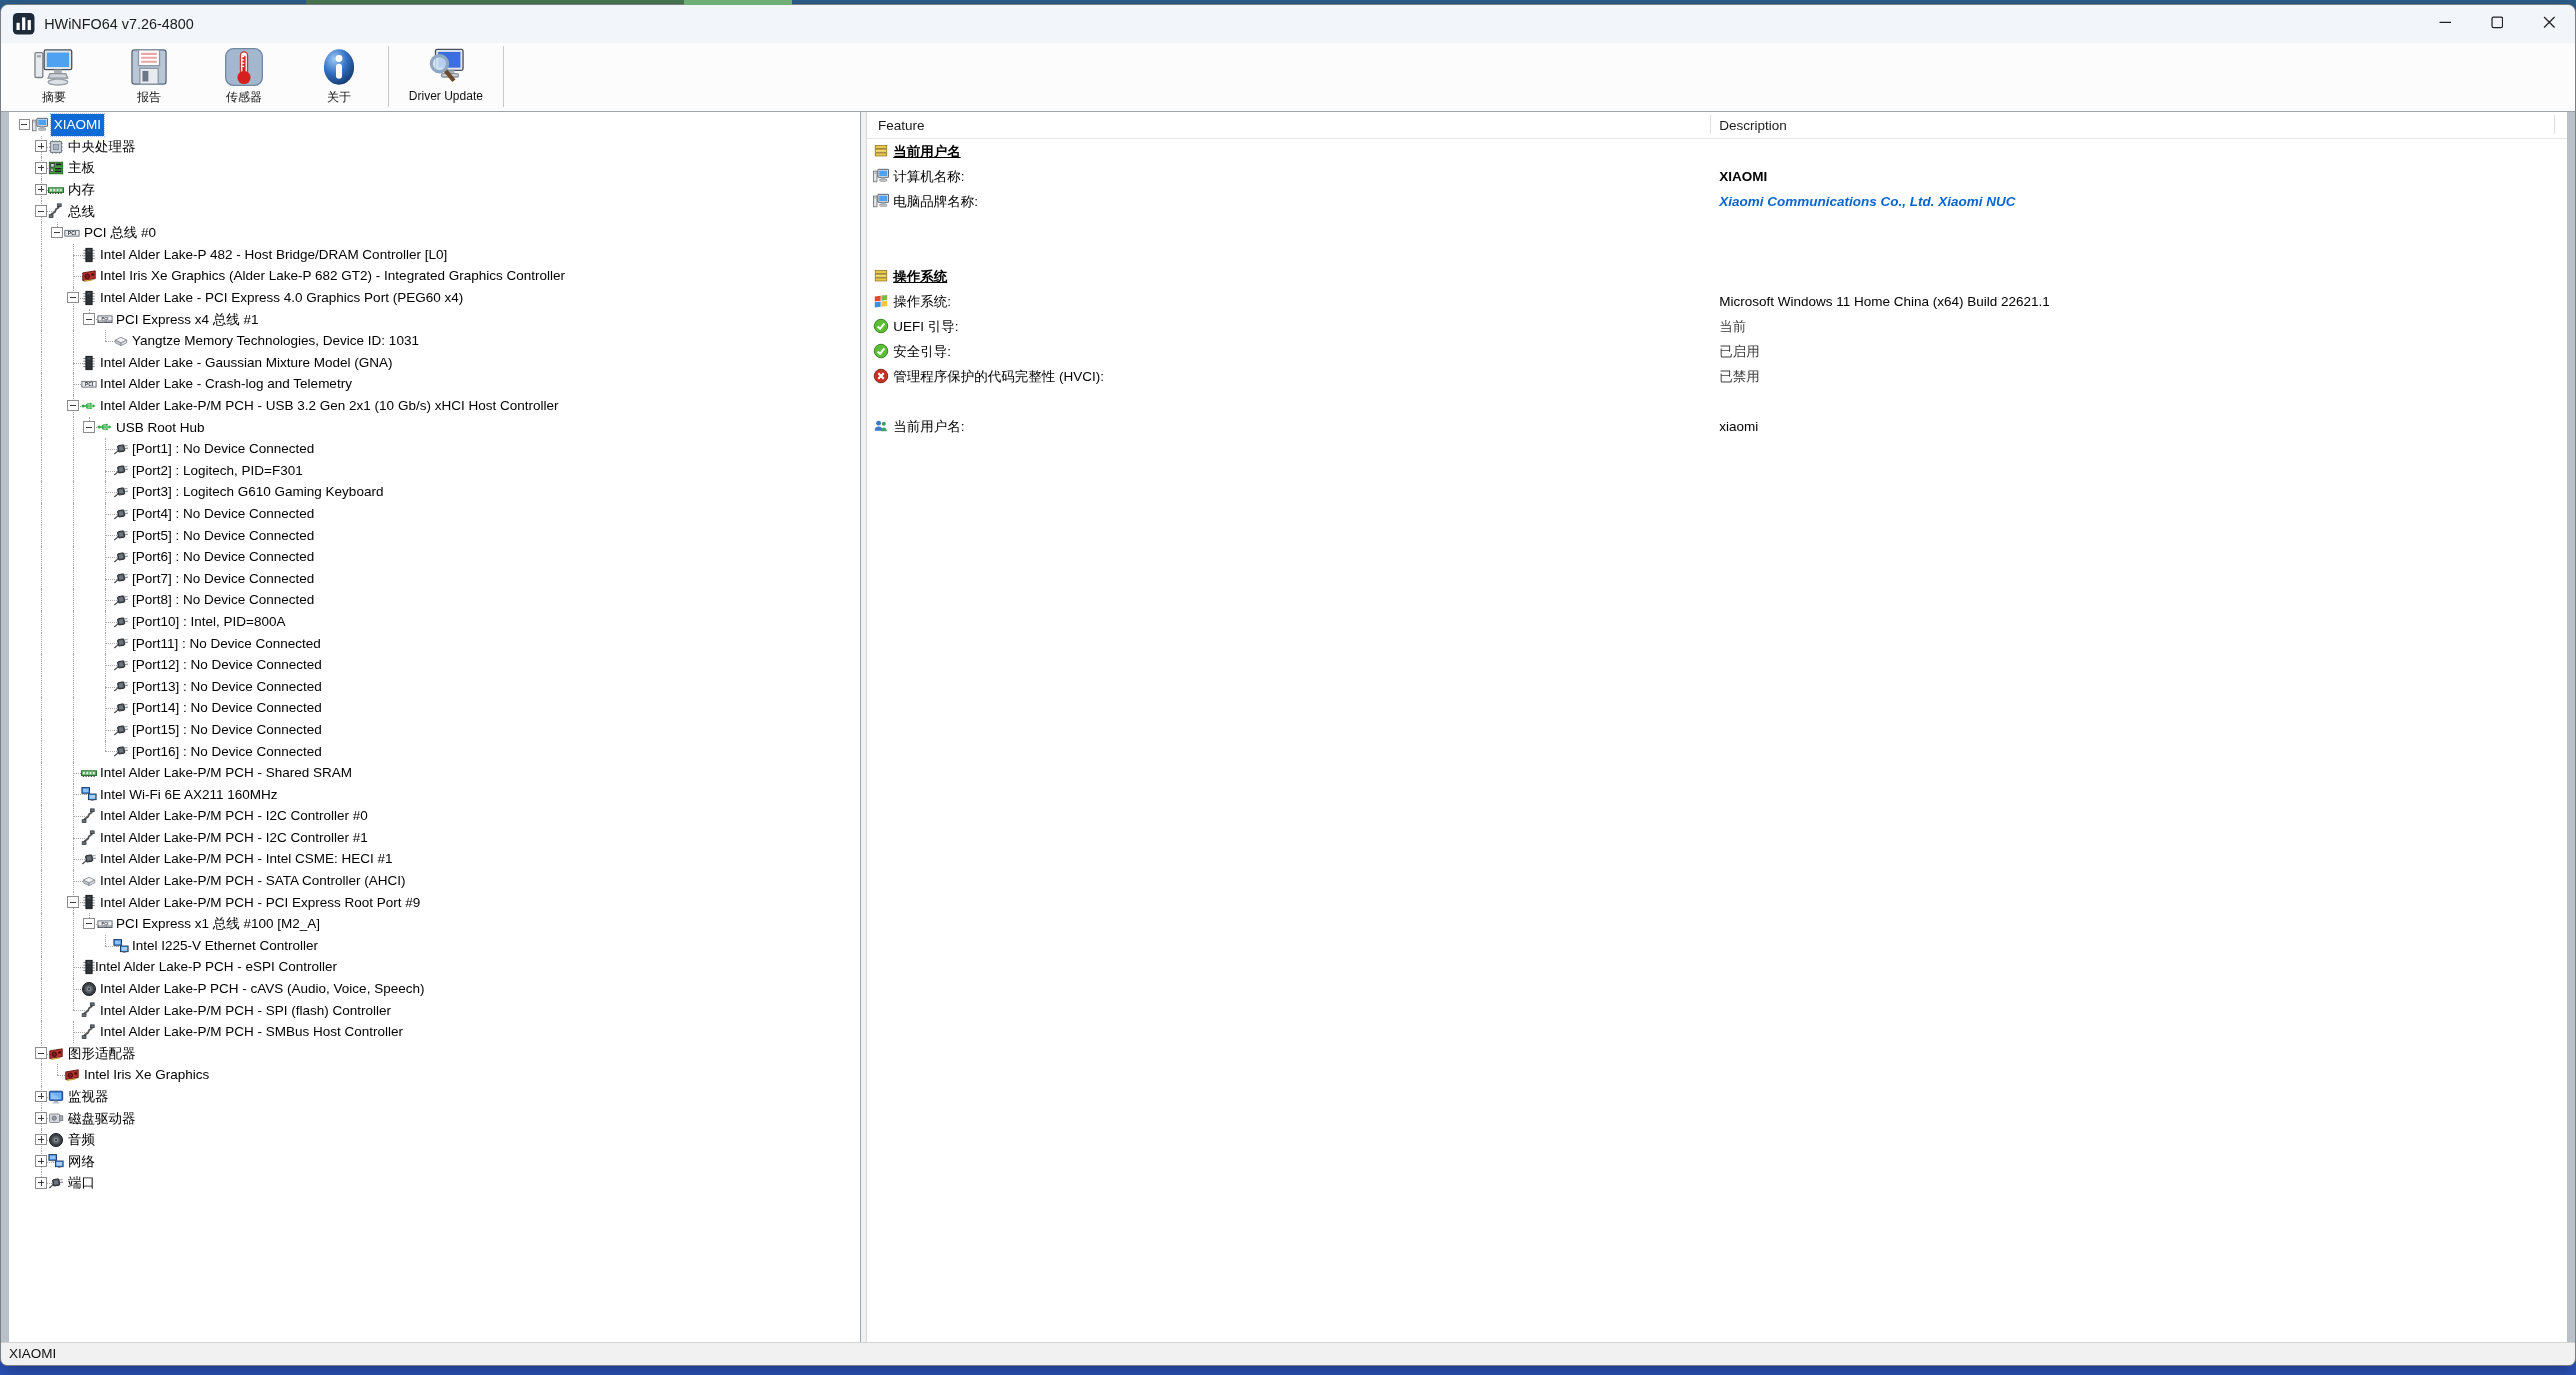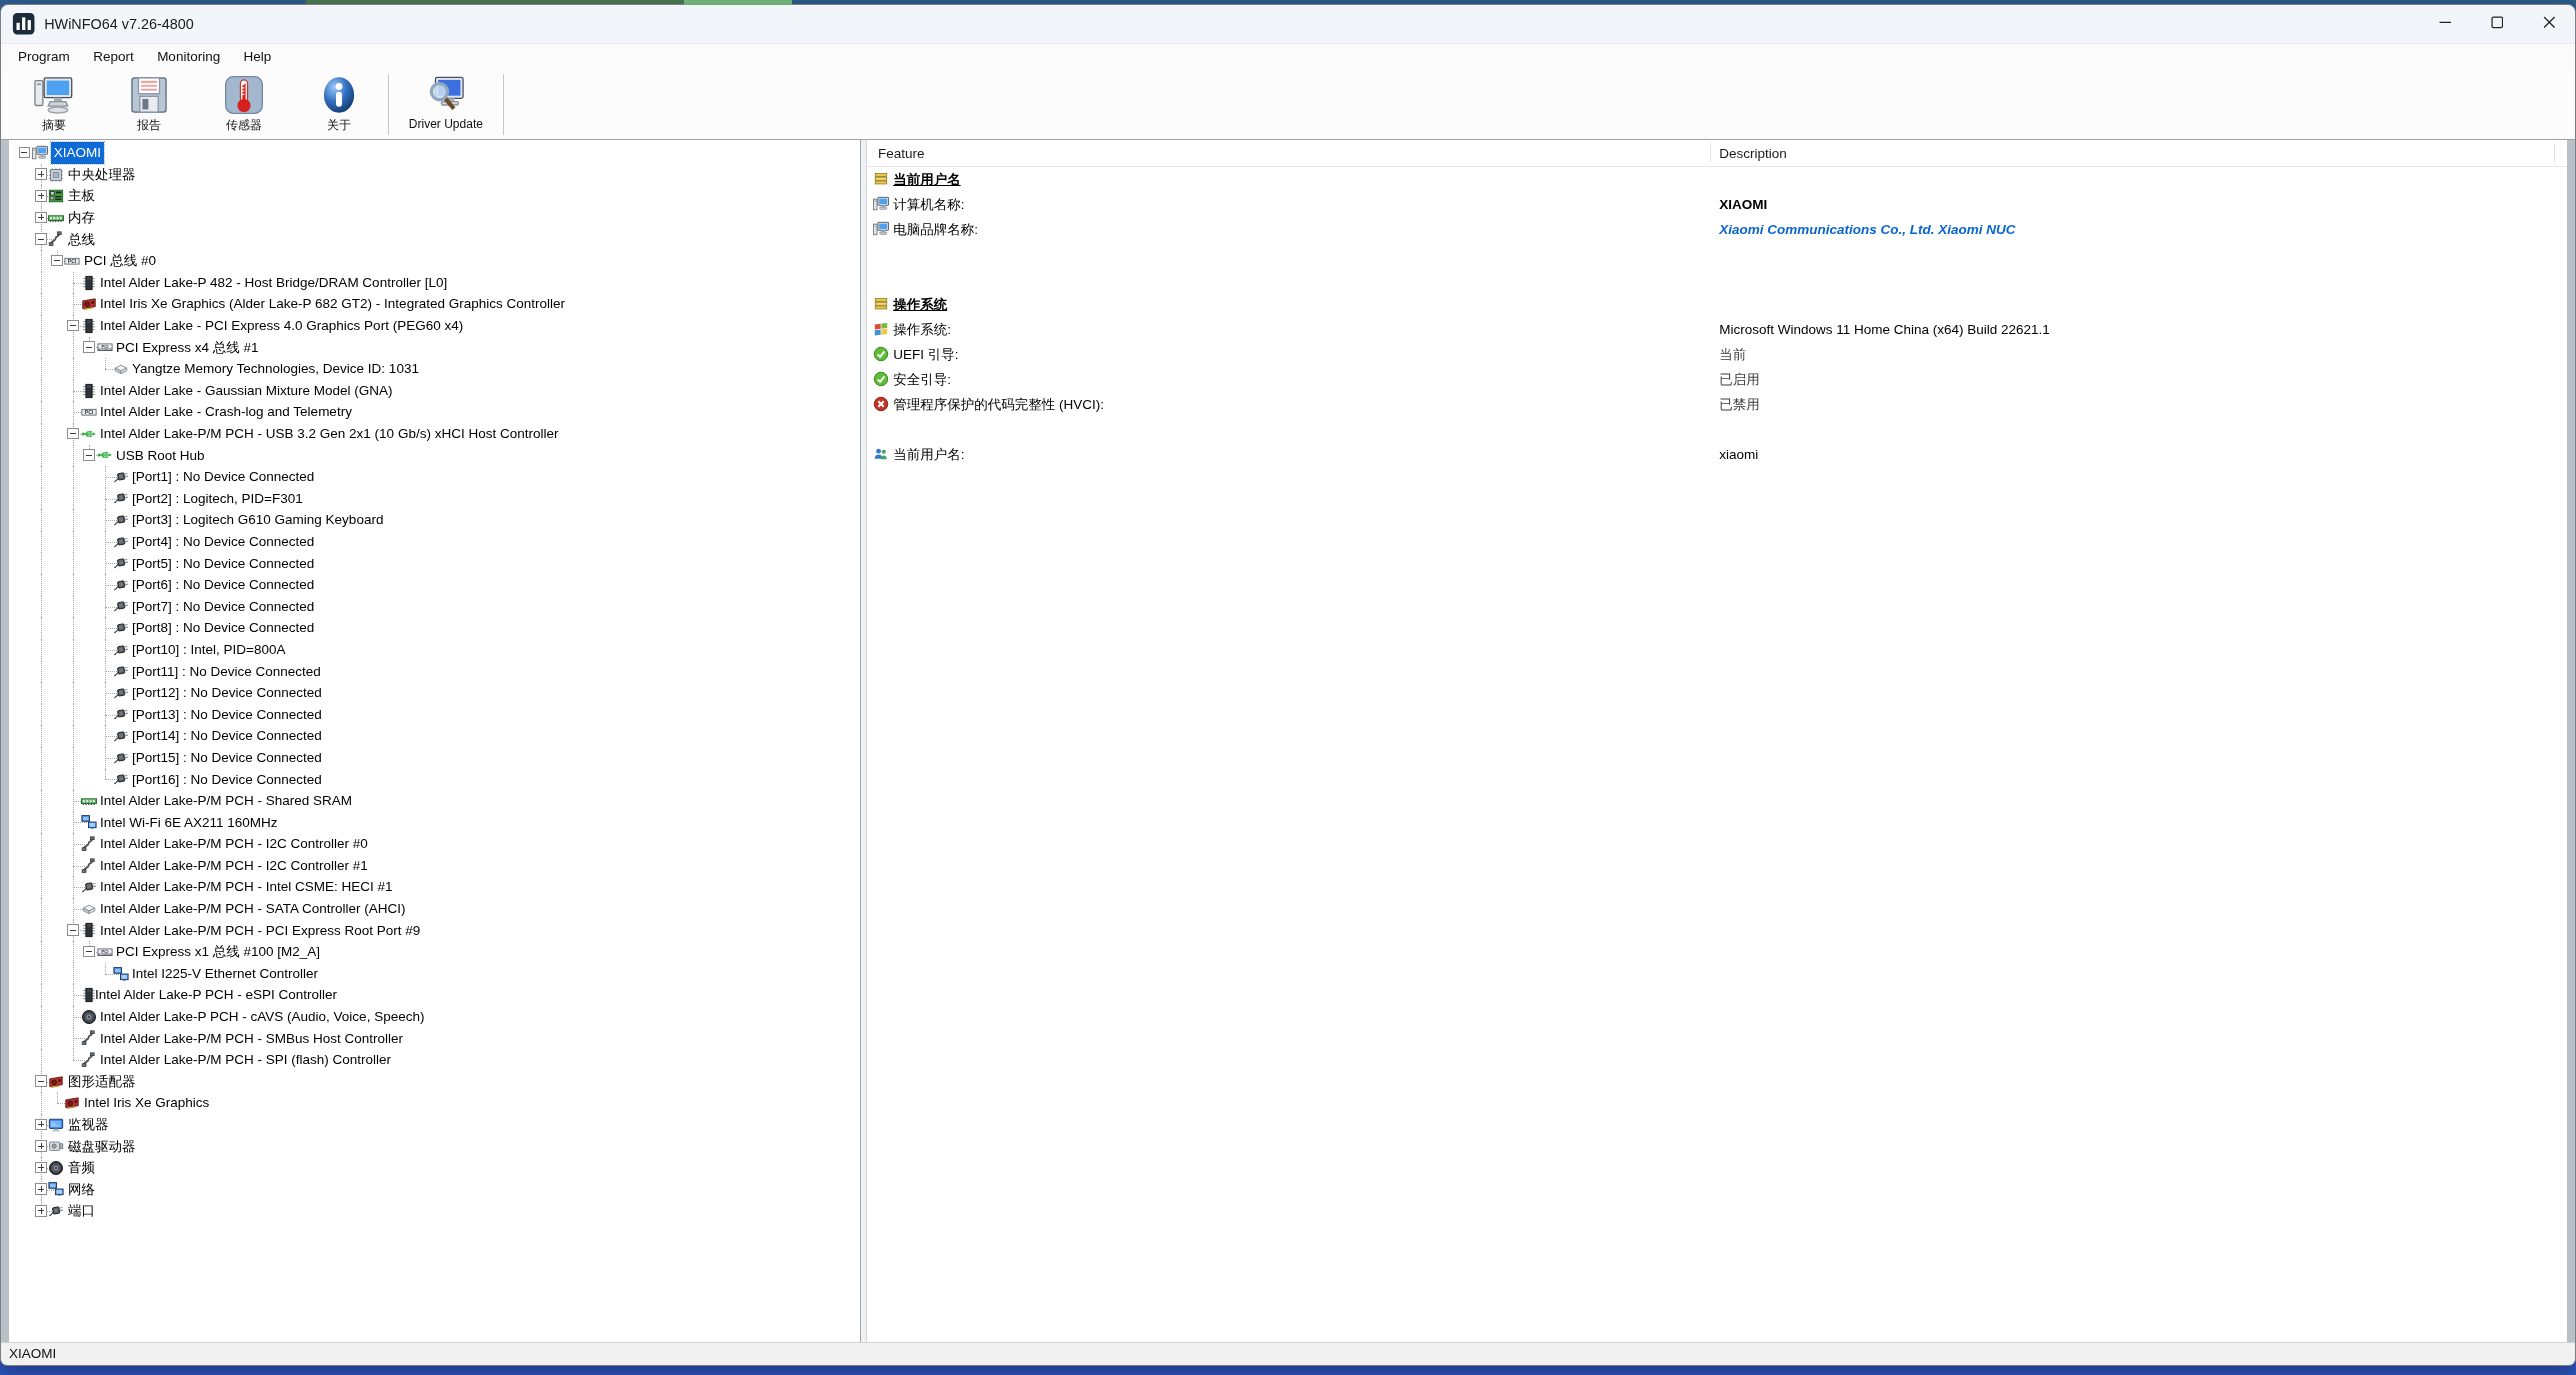--- a/index.html
+++ b/index.html
@@ -105,26 +105,20 @@
           <span class=""><svg viewBox="0 0 12 12">
               <g stroke="#222" stroke-width="1.2">
                 <line x1="1" y1="1" x2="11" y2="11"></line>
                 <line x1="11" y1="1" x2="1" y2="11"></line>
               </g>
             </svg></span>
         </div>
       </div>
   </div>
 
-  <div class="menubar">
-      <span class="menu-item">Program</span>
-      <span class="menu-item">Report</span>
-      <span class="menu-item">Monitoring</span>
-      <span class="menu-item">Help</span>
-    </div>
 
   <div class="toolbar">
       <div class="tool-btn">
         <span class="tool-ic"><svg viewBox="0 0 32 32">
             <rect x="1.5" y="5" width="6" height="19" rx="1" fill="#e8ebee" stroke="#7a8187"></rect>
             <rect x="3" y="7" width="3" height="1.6" fill="#99a1a8"></rect>
             <rect x="8.5" y="3" width="21" height="15" rx="1.2" fill="#dfe5ec" stroke="#49505c"></rect>
             <rect x="10.5" y="5" width="17" height="11" fill="#4da1f0"></rect>
             <rect x="16" y="18" width="6" height="3" fill="#a7aeb5"></rect>
             <path d="M13 21 h12 l1.5 3.5 h-15 z" fill="#cfd4da" stroke="#8a9197"></path>
@@ -908,43 +902,43 @@
               <circle cx="9" cy="9" r="7.4" fill="#3a3f45" stroke="#15181b"></circle>
               <circle cx="9" cy="9" r="4.6" fill="#585f66"></circle>
               <circle cx="9" cy="9" r="2.6" fill="#858c94"></circle>
               <circle cx="9" cy="9" r="1" fill="#23262a"></circle>
             </svg>
           </span>
           <span class="tlabel" style="left: 91px;">Intel Alder Lake-P PCH - cAVS (Audio, Voice, Speech)</span>
         </div>
         <div class="trow">
           <i class="gv" style="left: 31.5px; top: 0px; height: 21.6px;"></i>
-          <i class="gv" style="left: 64px; top: 0px; height: 21.6px;"></i>
+          <i class="gv" style="left: 64px; top: 0px; height: 10.8px;"></i>
           <i class="gh" style="left: 64px; top: 10.8px; width: 13.5px;"></i>
           <span class="tico" style="left: 72px;">
             <svg viewBox="0 0 18 18">
               <path d="M3.5 14.5 C3.5 10 8.5 12 8.5 8.5 C8.5 5 12.5 7 12.5 3.5" fill="none" stroke="#555" stroke-width="2.2"></path>
               <rect x="10.6" y="1" width="4.2" height="3" fill="#6e747a" stroke="#3c4146"></rect>
               <rect x="1.4" y="13.2" width="4.2" height="3" fill="#6e747a" stroke="#3c4146"></rect>
             </svg>
           </span>
-          <span class="tlabel" style="left: 91px;">Intel Alder Lake-P/M PCH - SMBus Host Controller</span>
-        </div>
-        <div class="trow">
-          <i class="gv" style="left: 31.5px; top: 0px; height: 21.6px;"></i>
-          <i class="gv" style="left: 64px; top: 0px; height: 10.8px;"></i>
+          <span class="tlabel" style="left: 91px;">Intel Alder Lake-P/M PCH - SPI (flash) Controller</span>
+        </div>
+        <div class="trow">
+          <i class="gv" style="left: 31.5px; top: 0px; height: 21.6px;"></i>
+          <i class="gv" style="left: 64px; top: 0px; height: 21.6px;"></i>
           <i class="gh" style="left: 64px; top: 10.8px; width: 13.5px;"></i>
           <span class="tico" style="left: 72px;">
             <svg viewBox="0 0 18 18">
               <path d="M3.5 14.5 C3.5 10 8.5 12 8.5 8.5 C8.5 5 12.5 7 12.5 3.5" fill="none" stroke="#555" stroke-width="2.2"></path>
               <rect x="10.6" y="1" width="4.2" height="3" fill="#6e747a" stroke="#3c4146"></rect>
               <rect x="1.4" y="13.2" width="4.2" height="3" fill="#6e747a" stroke="#3c4146"></rect>
             </svg>
           </span>
-          <span class="tlabel" style="left: 91px;">Intel Alder Lake-P/M PCH - SPI (flash) Controller</span>
+          <span class="tlabel" style="left: 91px;">Intel Alder Lake-P/M PCH - SMBus Host Controller</span>
         </div>
         <div class="trow">
           <i class="gv" style="left: 31.5px; top: 0px; height: 21.6px;"></i>
           <i class="gh" style="left: 31.5px; top: 10.8px; width: 13.5px;"></i>
           <span class="expander minus" style="left: 26px;"></span>
           <span class="tico" style="left: 39px;">
             <svg viewBox="0 0 18 18">
               <path d="M2 5.5 L16 3.2 L16 12 L2 14.2 Z" fill="#b5312c" stroke="#5d120f"></path>
               <circle cx="7" cy="9.3" r="2.6" fill="#7a1d1a" stroke="#3c0c0a"></circle>
               <rect x="11.8" y="6" width="2.6" height="2.6" fill="#3c0c0a"></rect>

